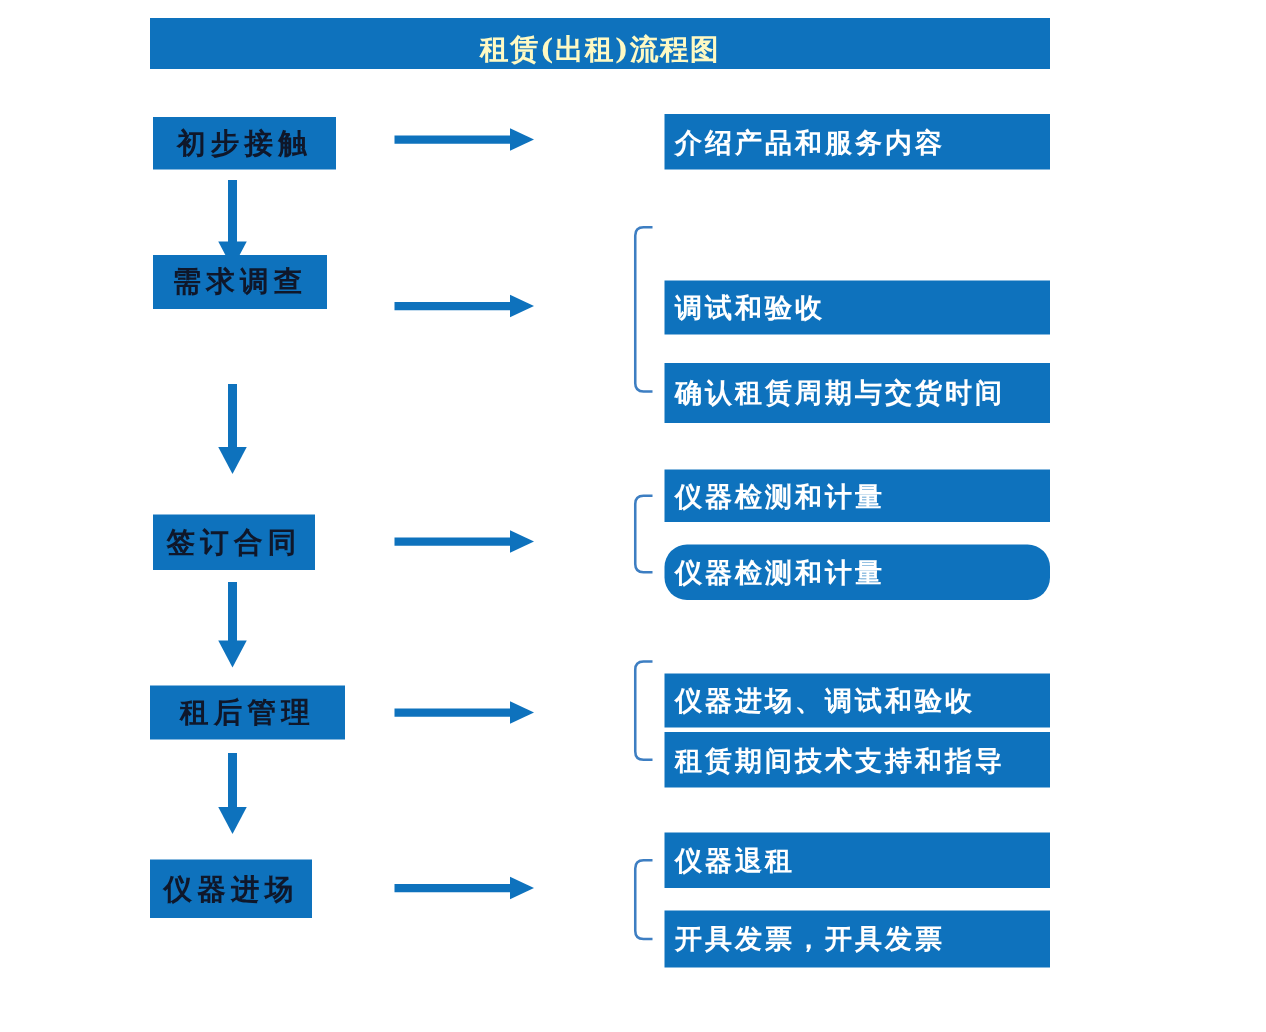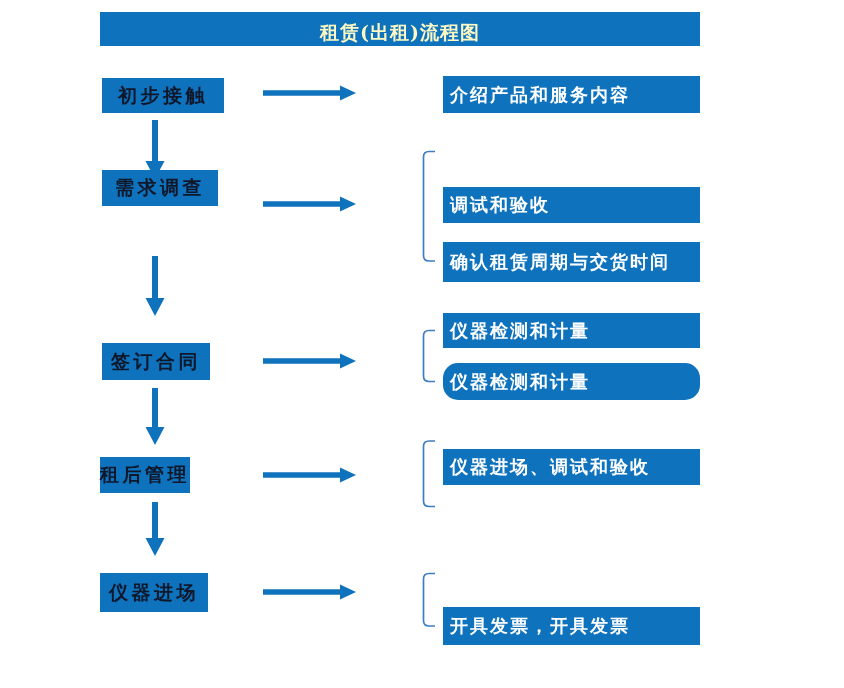--- a/index.html
+++ b/index.html
@@ -117,28 +117,30 @@
 
     <path fill="none" stroke-width="1.7" d="M435 151.5 H429 Q423.5 151.5 423.5 157 V255.5 Q423.5 261 429 261 H435" stroke="#3D7EC2"></path>
     <path fill="none" stroke-width="1.7" d="M435 330.5 H429 Q423.5 330.5 423.5 336 V376 Q423.5 381.5 429 381.5 H435" stroke="#3D7EC2"></path>
     <path fill="none" stroke-width="1.7" d="M435 441 H429 Q423.5 441 423.5 446.5 V501 Q423.5 506.5 429 506.5 H435" stroke="#3D7EC2"></path>
     <path fill="none" stroke-width="1.7" d="M435 573.5 H429 Q423.5 573.5 423.5 579 V620.5 Q423.5 626 429 626 H435" stroke="#3D7EC2"></path>
   </svg>
 
   <div class="step-box" style="left:102px; top:78px;  width:122px; height:35px;">初步接触</div>
   <div class="step-box" style="left:102px; top:170px; width:116px; height:36px;">需求调查</div>
   <div class="step-box" style="left:102px; top:343px; width:108px; height:37px;">签订合同</div>
-  <div class="step-box" style="left:100px; top:457px; width:90px; height:36px;">租后管理</div>
+  <div class="step-box" style="left:100px; top:457px; width:130px; height:36px;">租后管理</div>
   <div class="step-box" style="left:100px; top:573px; width:108px; height:39px;">仪器进场</div>
 
   <div class="detail-box" style="top:76px;  height:37px;">介绍产品和服务内容</div>
 
   <div class="detail-box" style="top:187px; height:36px;">调试和验收</div>
   <div class="detail-box" style="top:242px; height:40px;">确认租赁周期与交货时间</div>
 
   <div class="detail-box" style="top:313px; height:35px;">仪器检测和计量</div>
   <div class="detail-box" style="top:363px; height:37px;border-radius:15px;">仪器检测和计量</div>
 
   <div class="detail-box" style="top:423px; height:36px;margin-top:26px;">仪器进场、调试和验收</div>
+  <div class="detail-box" style="top:488px; height:37px;">租赁期间技术支持和指导</div>
 
+  <div class="detail-box" style="top:555px; height:37px;">仪器退租</div>
   <div class="detail-box" style="top:607px; height:38px;">开具发票，开具发票</div>
 
 </div>
 
 </body></html>

